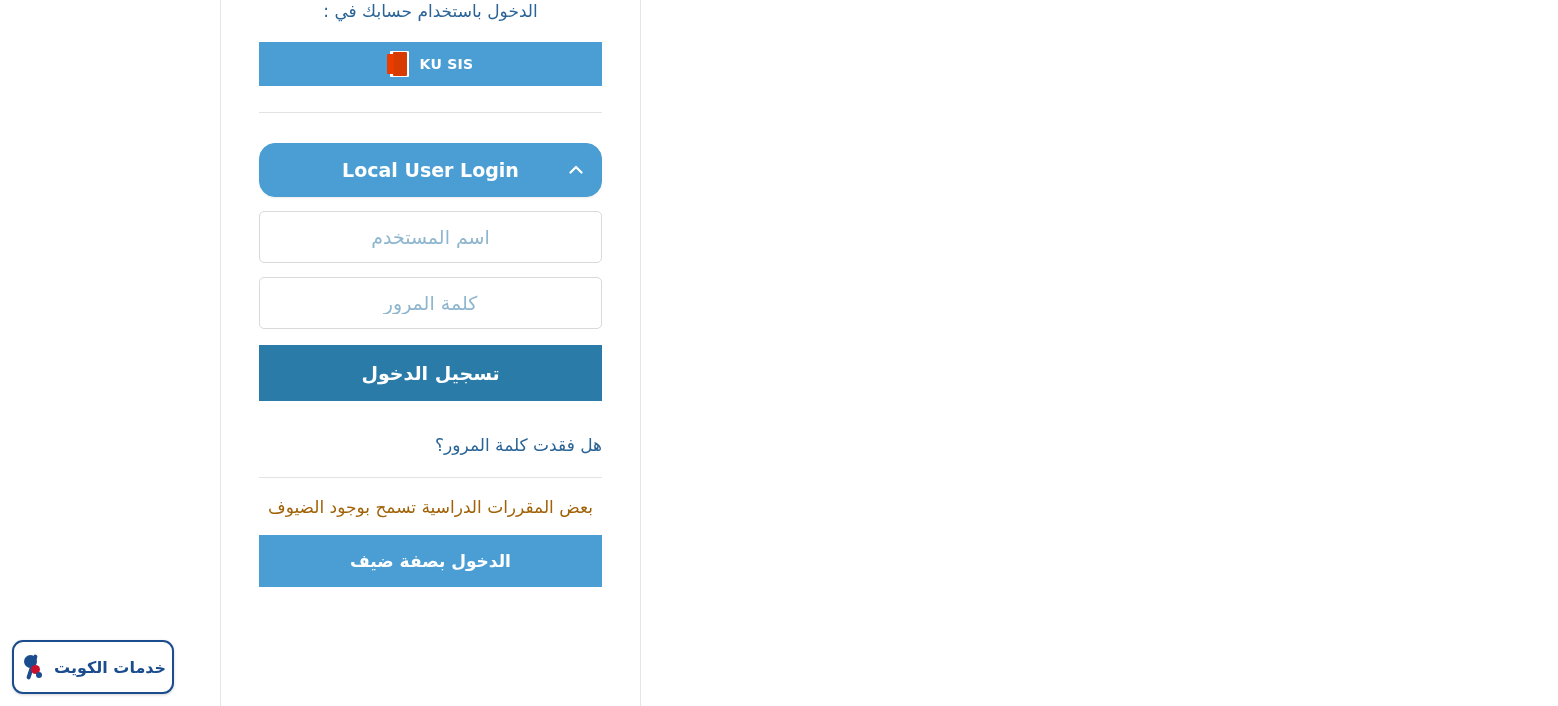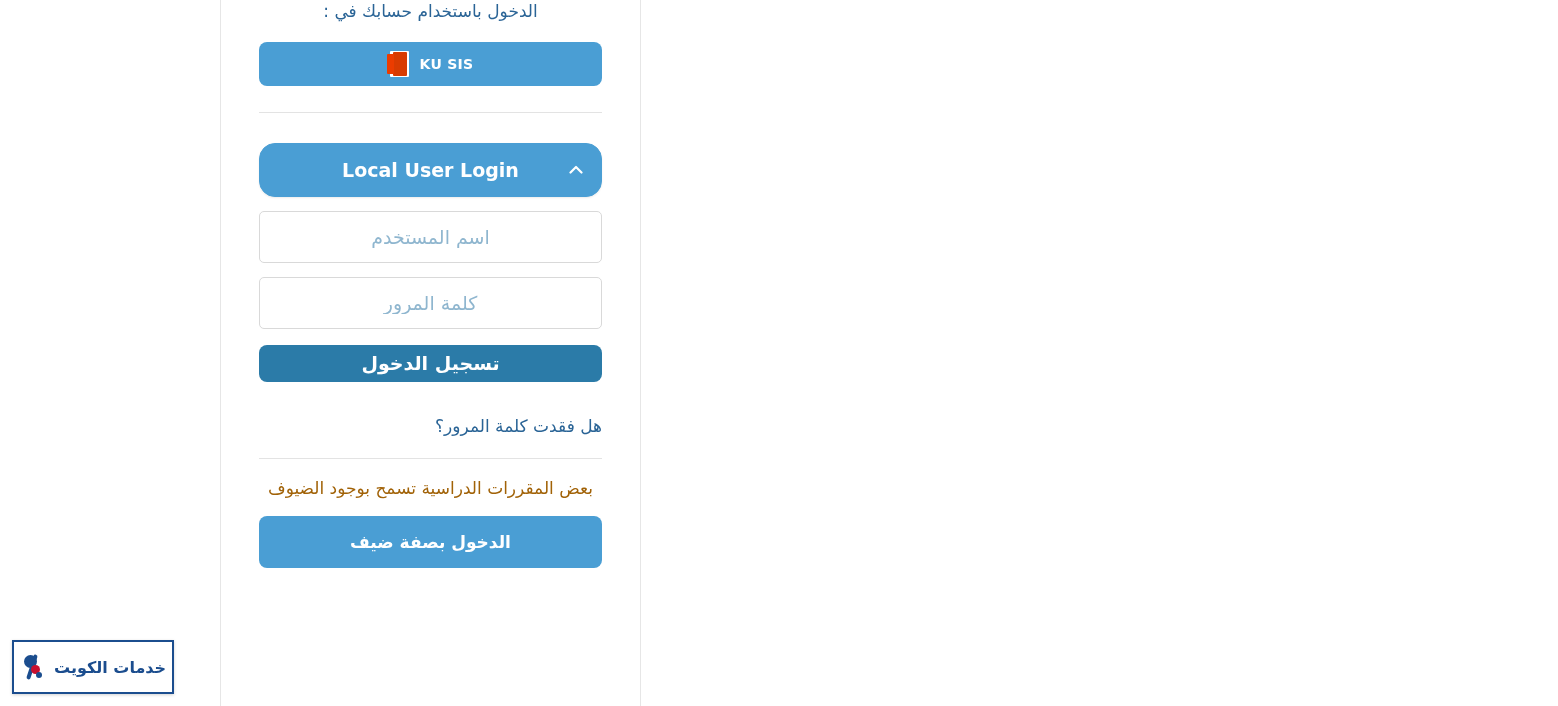--- a/index.html
+++ b/index.html
@@ -44,21 +44,21 @@
     text-align: center;
     line-height: 1.4;
     font-weight: 400;
   }
 
   .btn {
     display: block;
     width: 100%;
     box-sizing: border-box;
     border: none;
-    border-radius: 8px;
+    border-radius: 0;
     cursor: pointer;
     font-family: inherit;
     text-align: center;
   }
 
   .btn-ku {
     margin-top: 18px;
     height: 44px;
     background: #4a9ed4;
     color: #ffffff;
@@ -150,21 +150,21 @@
     text-align: center;
     outline: none;
   }
   .field::placeholder {
     color: #8fb6cf;
     opacity: 1;
   }
 
   .btn-login {
     margin-top: 16px;
-    height: 37px;
+    height: 56px;
     background: #2b7ba8;
     color: #ffffff;
     font-size: 19px;
     font-weight: bold;
   }
 
   .forgot-wrap {
     margin-top: 34px;
   }
   .forgot {
@@ -199,21 +199,21 @@
 
   
   .kw-badge {
     position: absolute;
     left: 12px;
     bottom: 12px;
     width: 158px;
     height: 50px;
     background: #ffffff;
     border: 2px solid #1b4d8e;
-    border-radius: 0;
+    border-radius: 11px;
     display: flex;
     align-items: center;
     justify-content: center;
     gap: 8px;
     flex-direction: row-reverse;
     box-shadow: 0 1px 3px rgba(0,0,0,.18);
     cursor: pointer;
   }
   .kw-badge .label {
     color: #1b4d8e;

